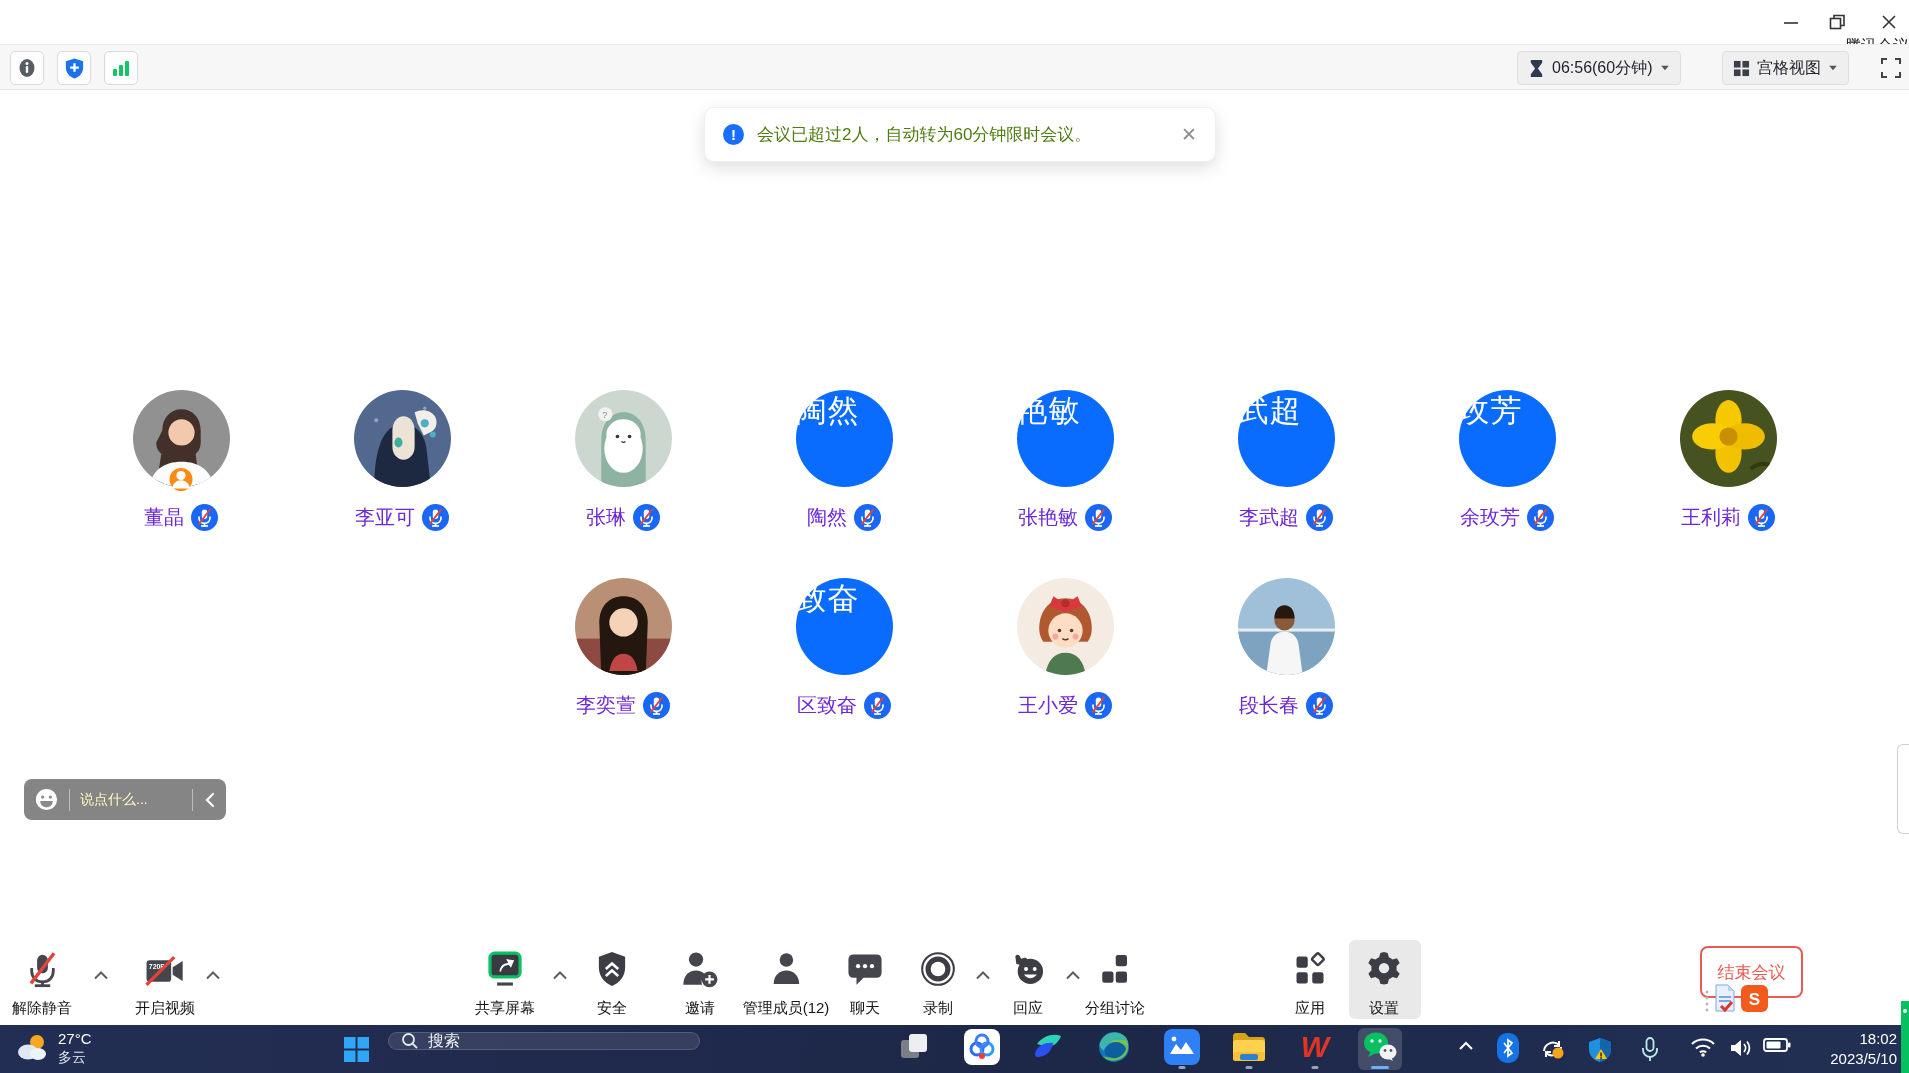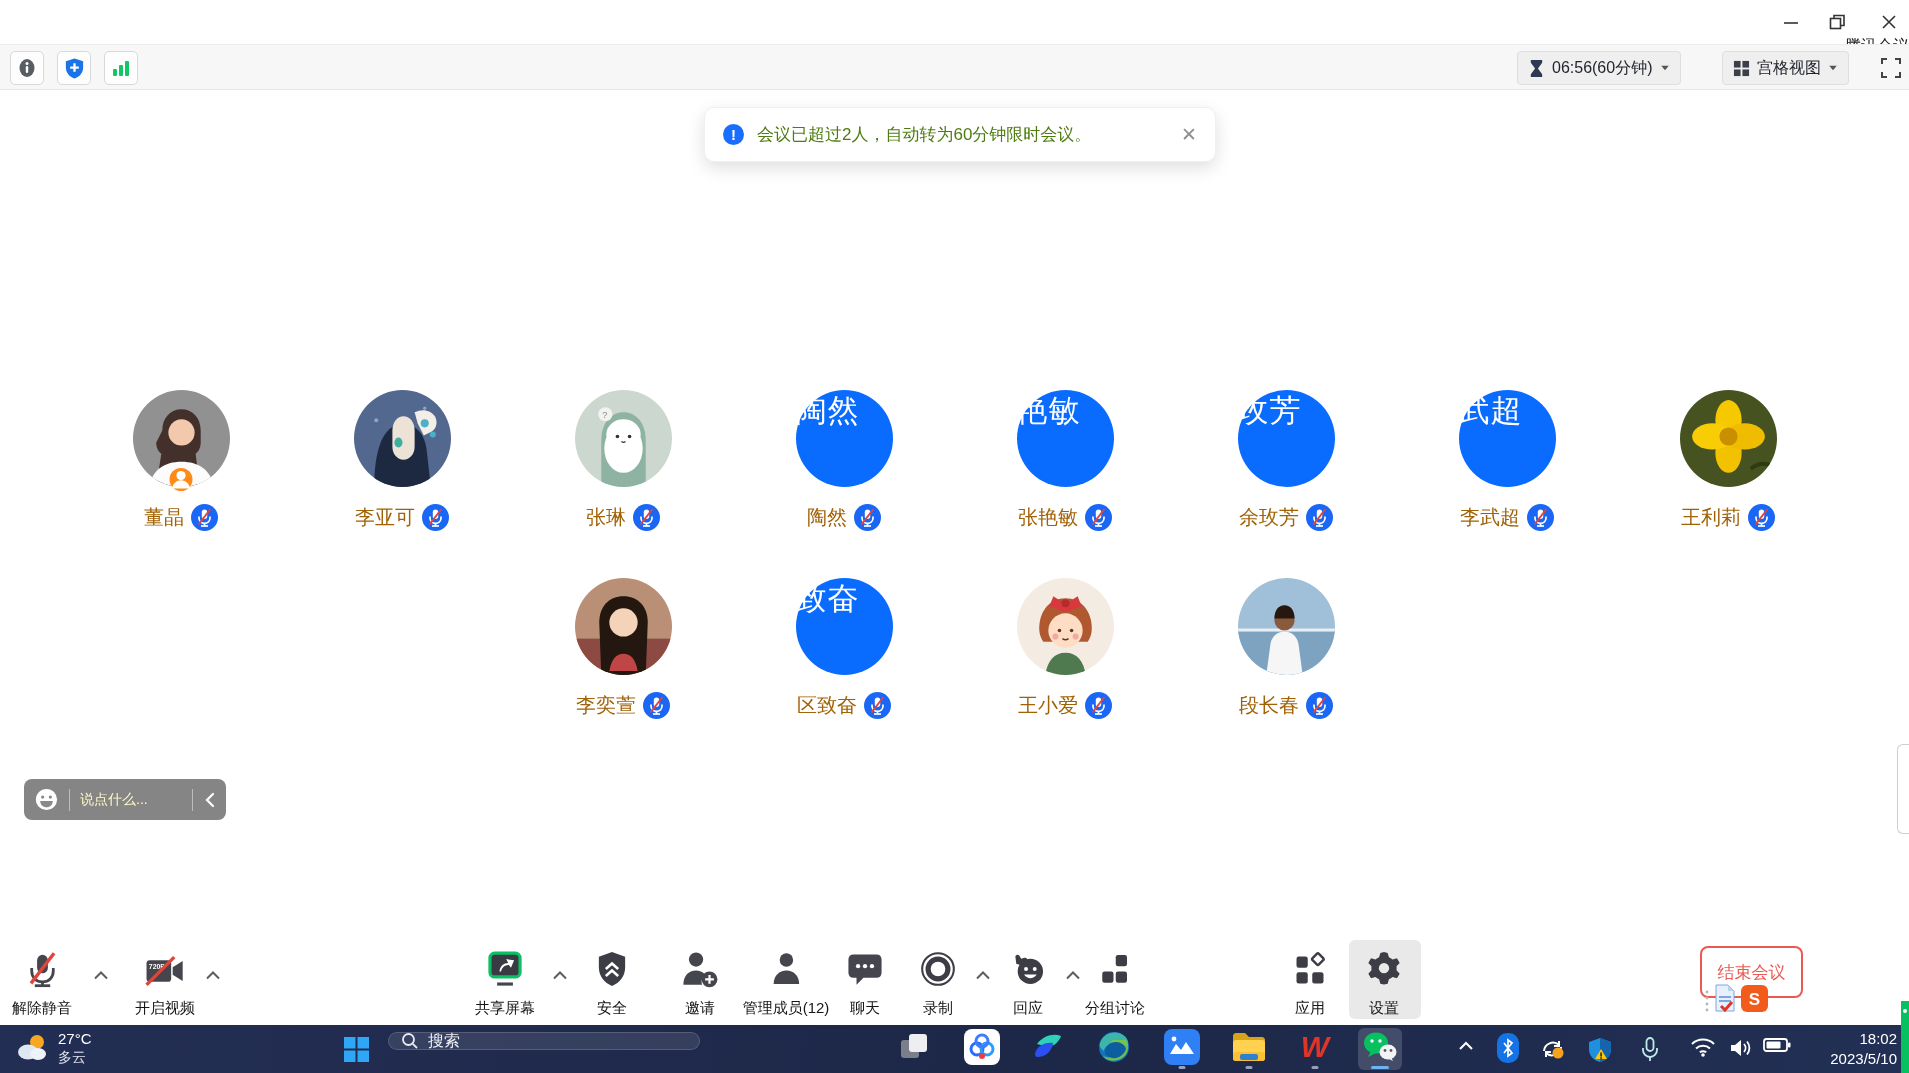--- a/index.html
+++ b/index.html
@@ -38,21 +38,21 @@
   .prow { position:absolute; left:50%; transform:translateX(-50%); display:flex; }
   .pcell { width:221px; display:flex; flex-direction:column; align-items:center; }
   .avatar { position:relative; width:97px; height:97px; border-radius:50%; overflow:visible; }
   .avatar svg, .avatar .ini { width:97px; height:97px; border-radius:50%; display:block; }
   .ini { background:#0a6bff; color:#fff; font-size:31px; display:flex; align-items:center;
     justify-content:center; letter-spacing:1px; }
   .hostbadge { position:absolute; left:50%; bottom:-4px; transform:translateX(-50%); width:23px;
     height:23px; border-radius:50%; background:#ff8a15; display:flex; align-items:center;
     justify-content:center; }
   .namerow { margin-top:17px; display:flex; align-items:center; gap:7px; }
-  .pname { font-size:20px; color:#a16207; }
+  .pname { font-size:20px; color:#6d28d9; }
   .micbadge { width:27px; height:27px; }
 
   
   .chatbar { position:absolute; left:24px; top:779px; width:202px; height:41px;
     background:rgba(124,124,124,.93); border-radius:8px; display:flex; align-items:center;
     padding:0 10px; gap:10px; z-index:4; }
   .chatbar .sep { width:1px; height:22px; background:rgba(255,255,255,.45); }
   .chatbar .ph { flex:1; color:#fef9c3; font-size:14px; white-space:nowrap; overflow:hidden; }
 
   
@@ -283,40 +283,40 @@
             <rect x="10.8" y="5.5" width="5.4" height="9.5" rx="2.7" fill="#fff"></rect>
             <path d="M8 12.5v1.5c0 3.2 2.4 5.3 5.5 5.3s5.5-2.1 5.5-5.3v-1.5" fill="none" stroke="#fff" stroke-width="1.7"></path>
             <line x1="13.5" y1="19.5" x2="13.5" y2="22" stroke="#fff" stroke-width="1.7"></line>
             <line x1="10" y1="22" x2="17" y2="22" stroke="#fff" stroke-width="1.7"></line>
             <line x1="7.5" y1="20.5" x2="19.5" y2="5" stroke="#e0443a" stroke-width="2"></line>
           </svg>
         </div>
       </div>
       <div class="pcell">
         <div class="avatar">
+          <div class="ini" style="background:#0a6bff">武超</div>
+        </div>
+        <div class="namerow">
+          <span class="pname">李武超</span>
+          <svg class="micbadge" viewBox="0 0 27 27">
+            <circle cx="13.5" cy="13.5" r="13.5" fill="#1a66f5"></circle>
+            <rect x="10.8" y="5.5" width="5.4" height="9.5" rx="2.7" fill="#fff"></rect>
+            <path d="M8 12.5v1.5c0 3.2 2.4 5.3 5.5 5.3s5.5-2.1 5.5-5.3v-1.5" fill="none" stroke="#fff" stroke-width="1.7"></path>
+            <line x1="13.5" y1="19.5" x2="13.5" y2="22" stroke="#fff" stroke-width="1.7"></line>
+            <line x1="10" y1="22" x2="17" y2="22" stroke="#fff" stroke-width="1.7"></line>
+            <line x1="7.5" y1="20.5" x2="19.5" y2="5" stroke="#e0443a" stroke-width="2"></line>
+          </svg>
+        </div>
+      </div>
+      <div class="pcell">
+        <div class="avatar">
           <div class="ini" style="background:#0a6bff">玫芳</div>
         </div>
         <div class="namerow">
           <span class="pname">余玫芳</span>
-          <svg class="micbadge" viewBox="0 0 27 27">
-            <circle cx="13.5" cy="13.5" r="13.5" fill="#1a66f5"></circle>
-            <rect x="10.8" y="5.5" width="5.4" height="9.5" rx="2.7" fill="#fff"></rect>
-            <path d="M8 12.5v1.5c0 3.2 2.4 5.3 5.5 5.3s5.5-2.1 5.5-5.3v-1.5" fill="none" stroke="#fff" stroke-width="1.7"></path>
-            <line x1="13.5" y1="19.5" x2="13.5" y2="22" stroke="#fff" stroke-width="1.7"></line>
-            <line x1="10" y1="22" x2="17" y2="22" stroke="#fff" stroke-width="1.7"></line>
-            <line x1="7.5" y1="20.5" x2="19.5" y2="5" stroke="#e0443a" stroke-width="2"></line>
-          </svg>
-        </div>
-      </div>
-      <div class="pcell">
-        <div class="avatar">
-          <div class="ini" style="background:#0a6bff">武超</div>
-        </div>
-        <div class="namerow">
-          <span class="pname">李武超</span>
           <svg class="micbadge" viewBox="0 0 27 27">
             <circle cx="13.5" cy="13.5" r="13.5" fill="#1a66f5"></circle>
             <rect x="10.8" y="5.5" width="5.4" height="9.5" rx="2.7" fill="#fff"></rect>
             <path d="M8 12.5v1.5c0 3.2 2.4 5.3 5.5 5.3s5.5-2.1 5.5-5.3v-1.5" fill="none" stroke="#fff" stroke-width="1.7"></path>
             <line x1="13.5" y1="19.5" x2="13.5" y2="22" stroke="#fff" stroke-width="1.7"></line>
             <line x1="10" y1="22" x2="17" y2="22" stroke="#fff" stroke-width="1.7"></line>
             <line x1="7.5" y1="20.5" x2="19.5" y2="5" stroke="#e0443a" stroke-width="2"></line>
           </svg>
         </div>
       </div>

